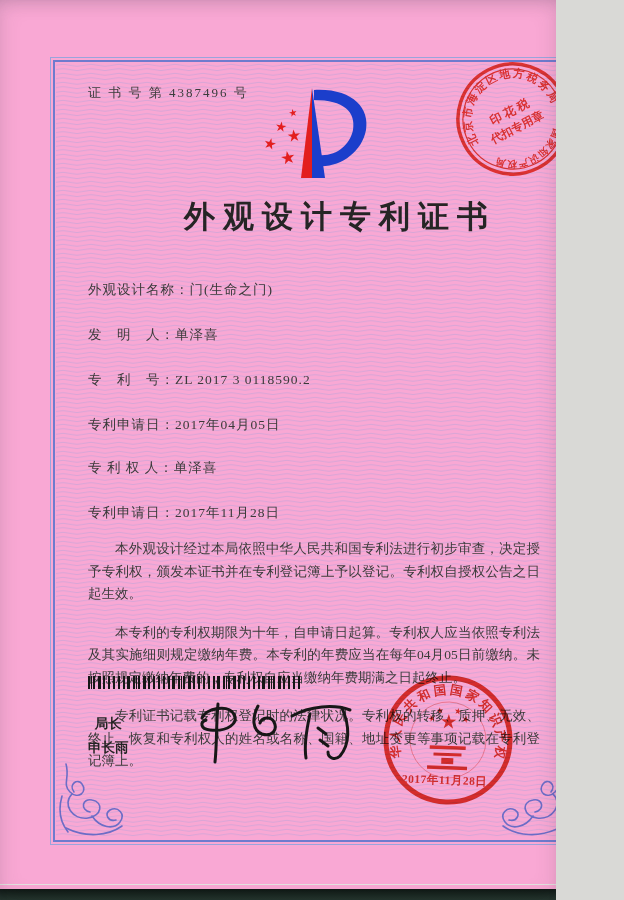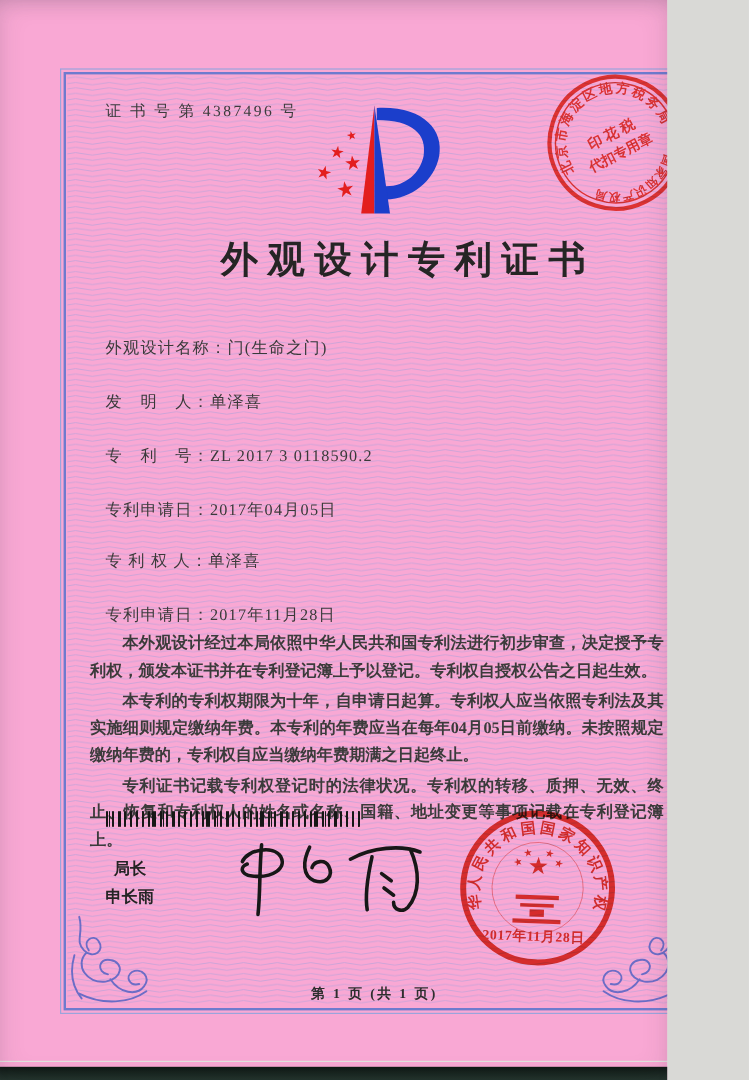--- a/index.html
+++ b/index.html
@@ -30,21 +30,21 @@
     position:absolute;left:50px;top:196px;width:524px;text-align:center;
     font-size:31px;font-weight:700;color:#252525;letter-spacing:8px;padding-left:28px;
   }
   .field{position:absolute;left:88px;font-size:13.5px;color:#3a3a3a;letter-spacing:1px;white-space:nowrap;}
   .field .lab{color:#3a3a3a;}
   .field .val{color:#3a3a3a;margin-top:12px;}
   .body-text{
     position:absolute;left:72px;top:522px;width:484px;
     font-size:13.5px;line-height:22.5px;color:#3b3b3b;text-align:justify;
   }
-  .body-text p{margin:3px;text-indent:2em;font-weight:bold;}
+  .body-text p{margin:16px;text-indent:2em;}
   .barcode{
     position:absolute;left:88px;top:676px;width:212px;height:13px;
     background-image:
       repeating-linear-gradient(90deg,#161616 0 2px,transparent 2px 5px),
       repeating-linear-gradient(90deg,transparent 0 3px,#161616 3px 4px,transparent 4px 9px);
   }
   .signer{position:absolute;left:88px;top:712px;font-size:13.5px;color:#242424;line-height:24px;font-weight:600;text-align:center;}
   .signature{position:absolute;left:192px;top:692px;}
   .cnipa-seal{position:absolute;left:378px;top:670px;opacity:.93;mix-blend-mode:multiply;transform:rotate(2deg);}
   .footer{
@@ -190,17 +190,16 @@
       <path d="M0,-1 L0.2245,-0.309 L0.951,-0.309 L0.363,0.118 L0.588,0.809 L0,0.382 L-0.588,0.809 L-0.363,0.118 L-0.951,-0.309 L-0.2245,-0.309 Z" transform="translate(79,41) scale(3.5) rotate(10)"></path>
       <path d="M0,-1 L0.2245,-0.309 L0.951,-0.309 L0.363,0.118 L0.588,0.809 L0,0.382 L-0.588,0.809 L-0.363,0.118 L-0.951,-0.309 L-0.2245,-0.309 Z" transform="translate(87,49) scale(3.5) rotate(20)"></path>
       <rect x="52" y="76" width="36" height="3.5"></rect>
       <rect x="56" y="83" width="28" height="3"></rect>
       <rect x="64" y="88" width="12" height="6"></rect>
       <rect x="50" y="96" width="40" height="3.5"></rect>
     </g>
     <text x="68" y="114" text-anchor="middle" font-size="11.5" font-weight="700" fill="#d93425" letter-spacing="0.5">2017年11月28日</text>
   </svg>
 
-  <div class="footer">第 1 页 (共 1 页)</div>
 
   <div class="paper-edge"></div>
   <div class="dark-strip"></div>
 </div>
 
 </body></html>

